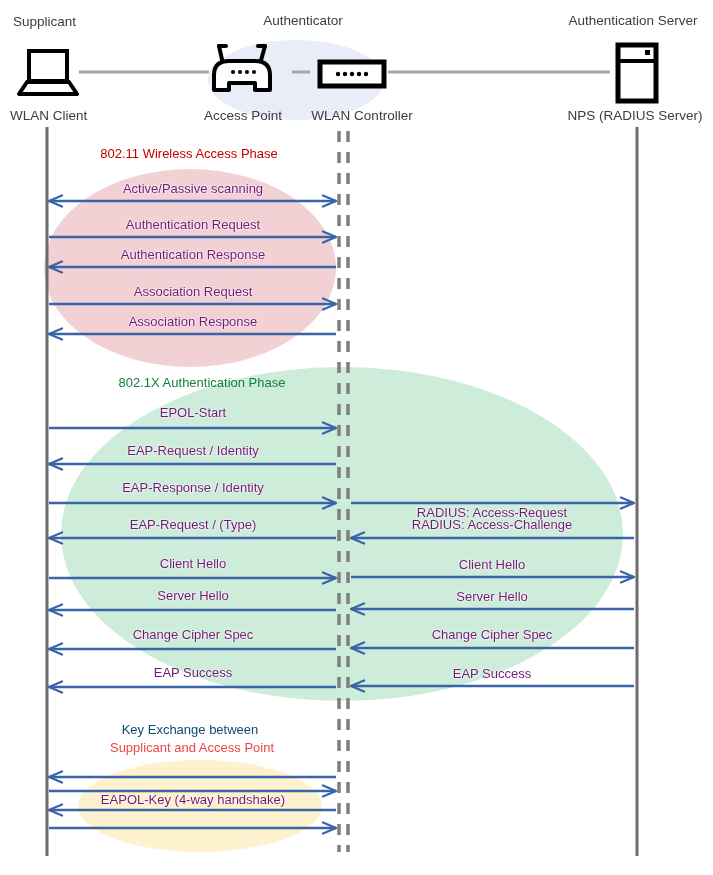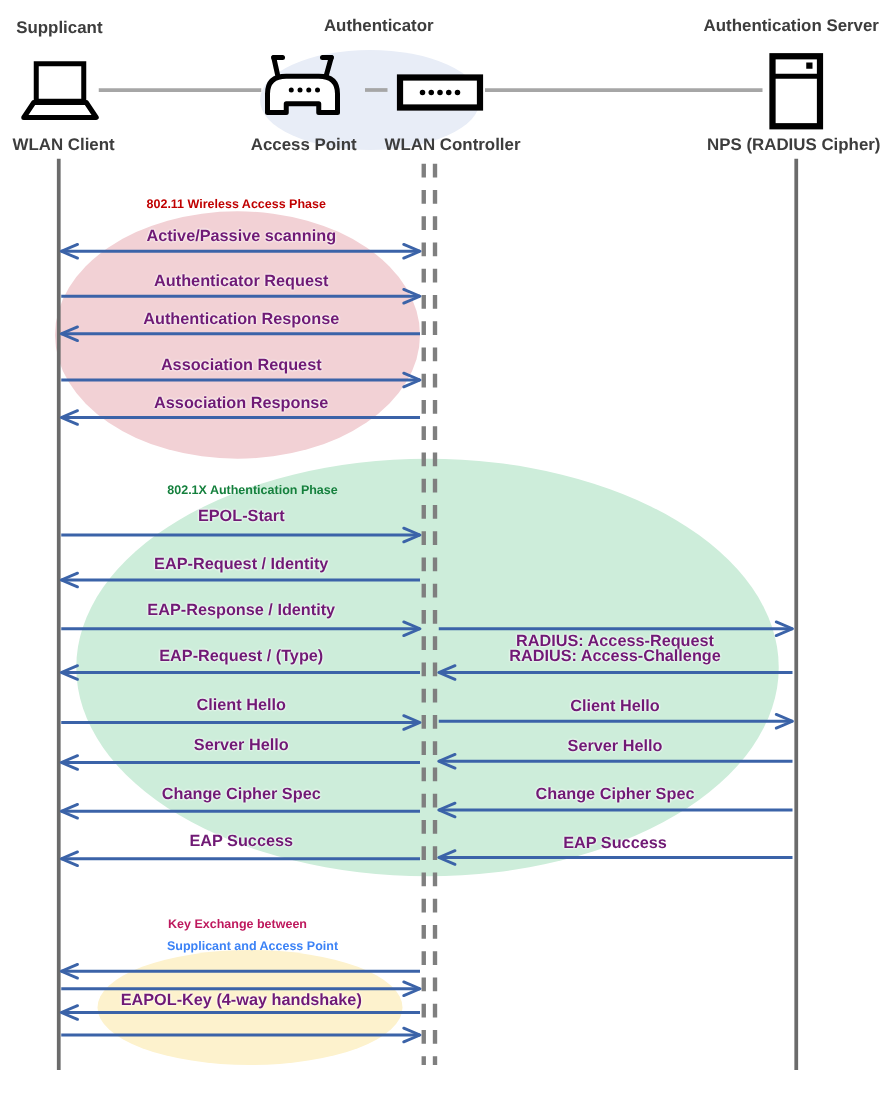--- a/index.html
+++ b/index.html
@@ -1,35 +1,33 @@
 <!DOCTYPE html>
 <html><head>
 <meta charset="utf-8">
 <style>
   html,body{margin:0;padding:0;background:#ffffff;}
   .stage{
     position:relative;width:713px;height:875px;background:#ffffff;overflow:hidden;
     font-family:"Liberation Sans","DejaVu Sans",sans-serif;
-    font-weight:bold;
   }
   #diagram-svg{position:absolute;left:0;top:0;}
   .role-label,.device-label{
     position:absolute;white-space:nowrap;color:#3d3d3d;font-size:13.5px;
   }
   .centered{transform:translateX(-50%);}
   .icon{position:absolute;}
   .msg-label{
     position:absolute;white-space:nowrap;font-size:13px;color:#701a75;
     transform:translateX(-50%);
     text-shadow:0 0 2px #fff,0 0 2px #fff;
   }
   .phase-title{
-    position:absolute;white-space:nowrap;font-size:10px;
+    position:absolute;white-space:nowrap;font-size:13px;
     transform:translateX(-50%);
-    margin-top:12px;
   }
 </style>
 </head>
 <body>
 
 <div class="stage">
 
   <svg id="diagram-svg" width="713" height="875">
       <ellipse cx="296" cy="80" rx="88" ry="40" fill="#e8edf7"></ellipse>
       <ellipse cx="190" cy="268" rx="146" ry="99" fill="#f2d1d5"></ellipse>
@@ -123,41 +121,41 @@
 
   <svg class="icon" style="left:615px;top:42px;" width="44" height="62">
     <rect x="3" y="3" width="38" height="56" fill="#fff" stroke="#000" stroke-width="5"></rect>
     <line x1="3" y1="19" x2="41" y2="19" stroke="#000" stroke-width="4"></line>
     <rect x="30" y="8" width="5" height="5" fill="#000"></rect>
   </svg>
 
   <div class="device-label" style="left:10px;top:108px;">WLAN Client</div>
   <div class="device-label centered" style="left:243px;top:108px;">Access Point</div>
   <div class="device-label centered" style="left:362px;top:108px;">WLAN Controller</div>
-  <div class="device-label centered" style="left:635px;top:108px;">NPS (RADIUS Cipher)</div>
+  <div class="device-label centered" style="left:635px;top:108px;">NPS (RADIUS Server)</div>
 
   <div id="labels">
       <div class="msg-label" style="left: 193px; top: 181px;">Active/Passive scanning</div>
-      <div class="msg-label" style="left: 193px; top: 217px;">Authenticator Request</div>
+      <div class="msg-label" style="left: 193px; top: 217px;">Authentication Request</div>
       <div class="msg-label" style="left: 193px; top: 247px;">Authentication Response</div>
       <div class="msg-label" style="left: 193px; top: 284px;">Association Request</div>
       <div class="msg-label" style="left: 193px; top: 314px;">Association Response</div>
       <div class="msg-label" style="left: 193px; top: 405px;">EPOL-Start</div>
       <div class="msg-label" style="left: 193px; top: 443px;">EAP-Request / Identity</div>
       <div class="msg-label" style="left: 193px; top: 480px;">EAP-Response / Identity</div>
       <div class="msg-label" style="left: 492px; top: 482px; margin-top: 23px;">RADIUS: Access-Request</div>
       <div class="msg-label" style="left: 193px; top: 517px;">EAP-Request / (Type)</div>
       <div class="msg-label" style="left: 492px; top: 517px;">RADIUS: Access-Challenge</div>
       <div class="msg-label" style="left: 193px; top: 556px;">Client Hello</div>
       <div class="msg-label" style="left: 492px; top: 557px;">Client Hello</div>
       <div class="msg-label" style="left: 193px; top: 588px;">Server Hello</div>
       <div class="msg-label" style="left: 492px; top: 589px;">Server Hello</div>
       <div class="msg-label" style="left: 193px; top: 627px;">Change Cipher Spec</div>
       <div class="msg-label" style="left: 492px; top: 627px;">Change Cipher Spec</div>
       <div class="msg-label" style="left: 193px; top: 665px;">EAP Success</div>
       <div class="msg-label" style="left: 492px; top: 666px;">EAP Success</div>
       <div class="msg-label" style="left: 193px; top: 792px;">EAPOL-Key (4-way handshake)</div>
       <div class="phase-title" style="left: 189px; top: 146px; color: rgb(192, 0, 0);">802.11 Wireless Access Phase</div>
       <div class="phase-title" style="left: 202px; top: 375px; color: #15803d;">802.1X Authentication Phase</div>
-      <div class="phase-title" style="left: 190px; top: 722px; color: #be185d;">Key Exchange between</div>
-      <div class="phase-title" style="left: 202px; top: 740px; color: #3b82f6;">Supplicant and Access Point</div>
+      <div class="phase-title" style="left: 190px; top: 722px; color: #0c4a6e;">Key Exchange between</div>
+      <div class="phase-title" style="left: 192px; top: 740px; color: #ef4444;">Supplicant and Access Point</div>
     </div>
 </div>
 
 </body></html>

